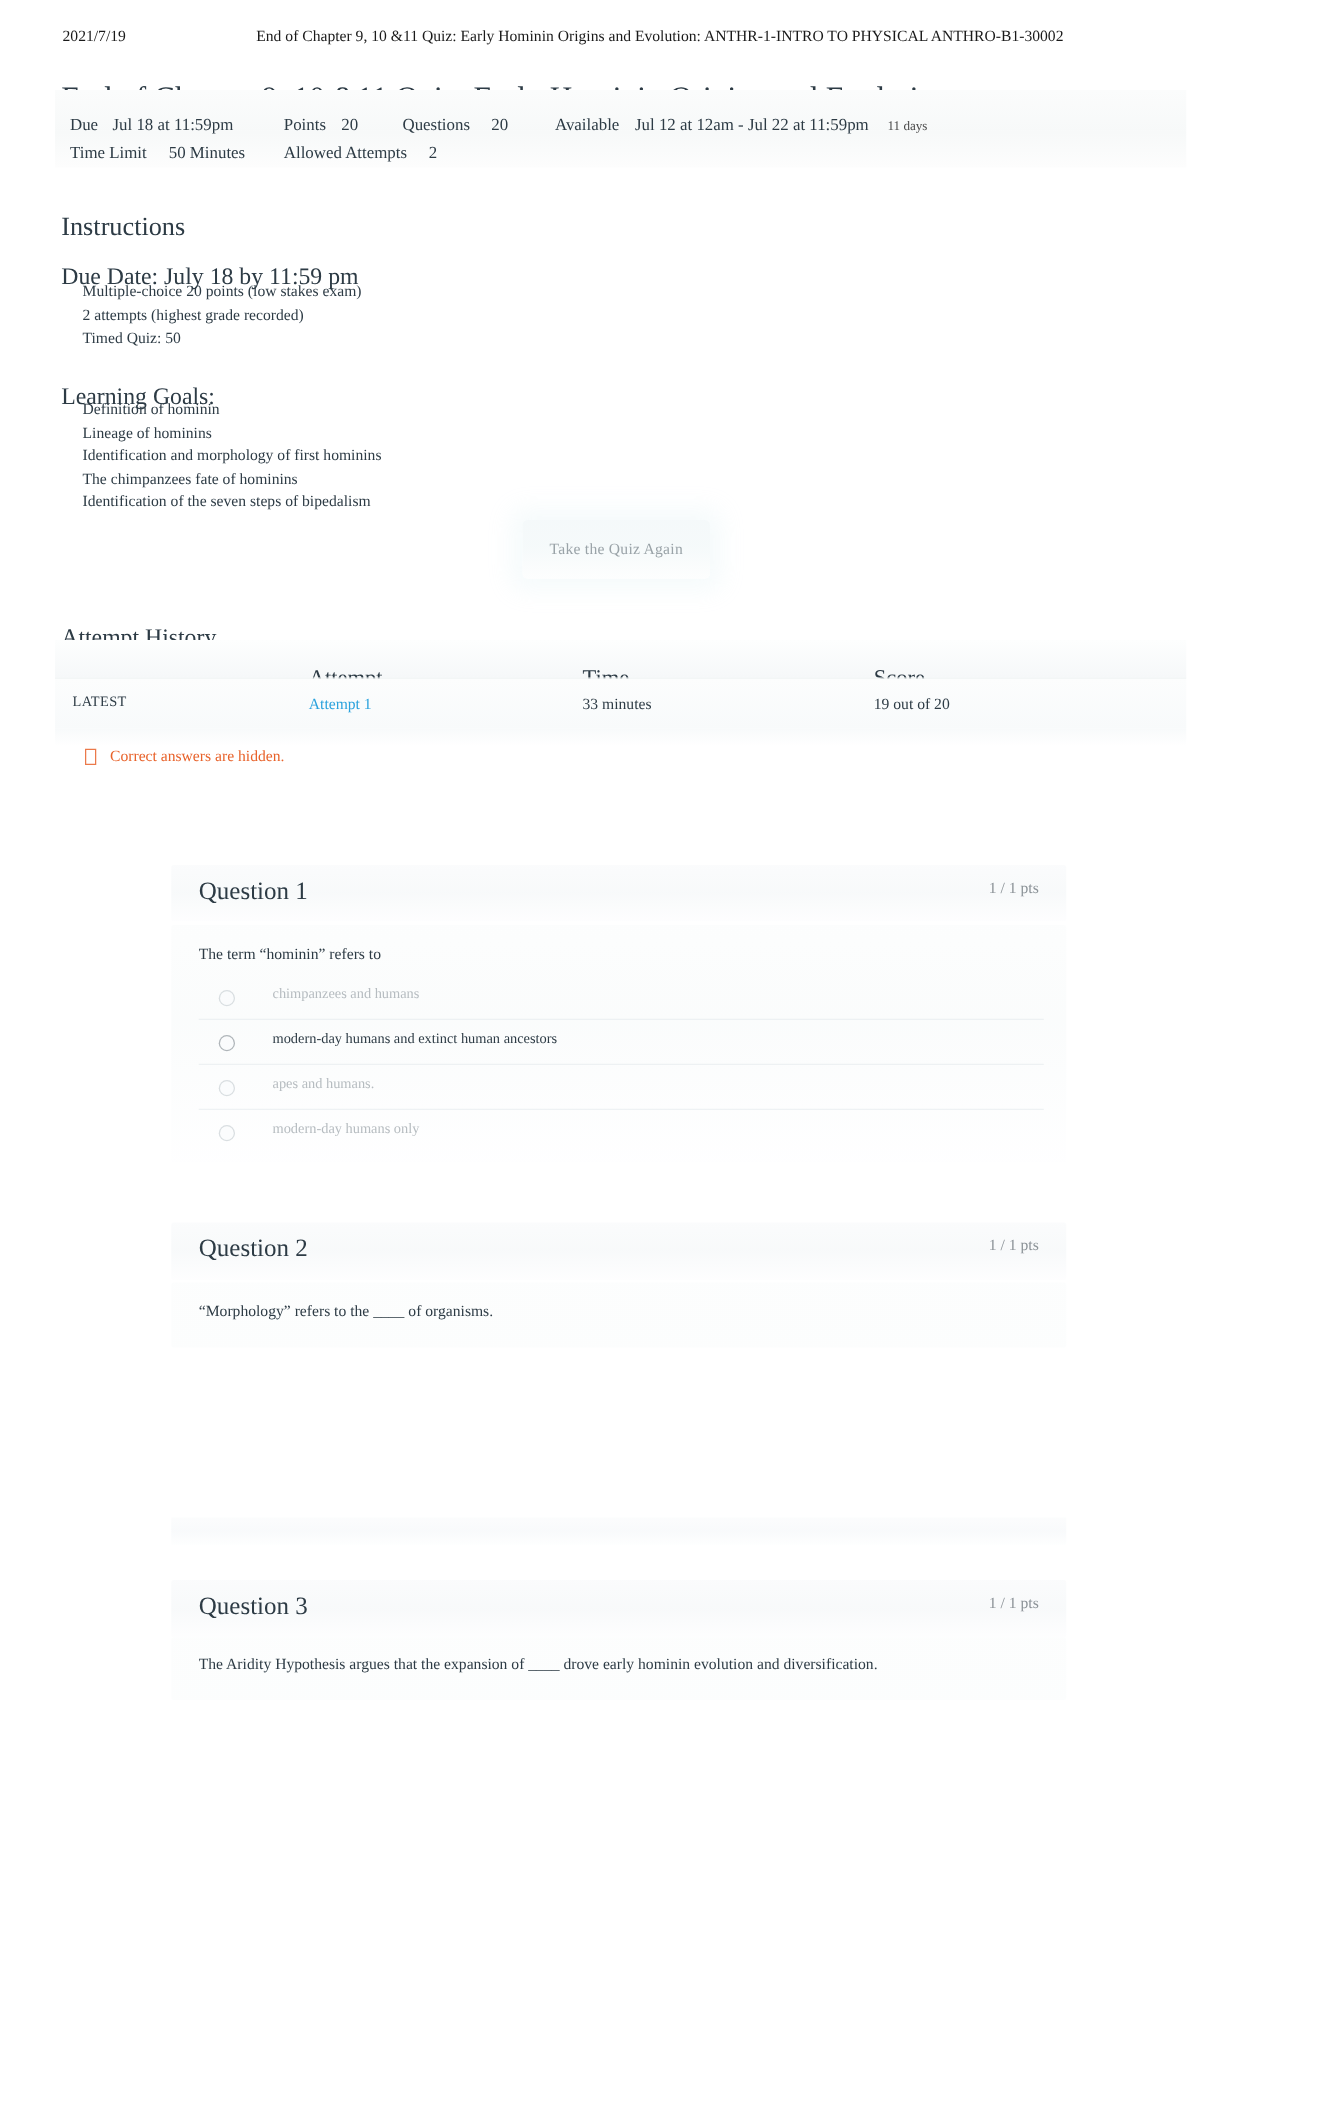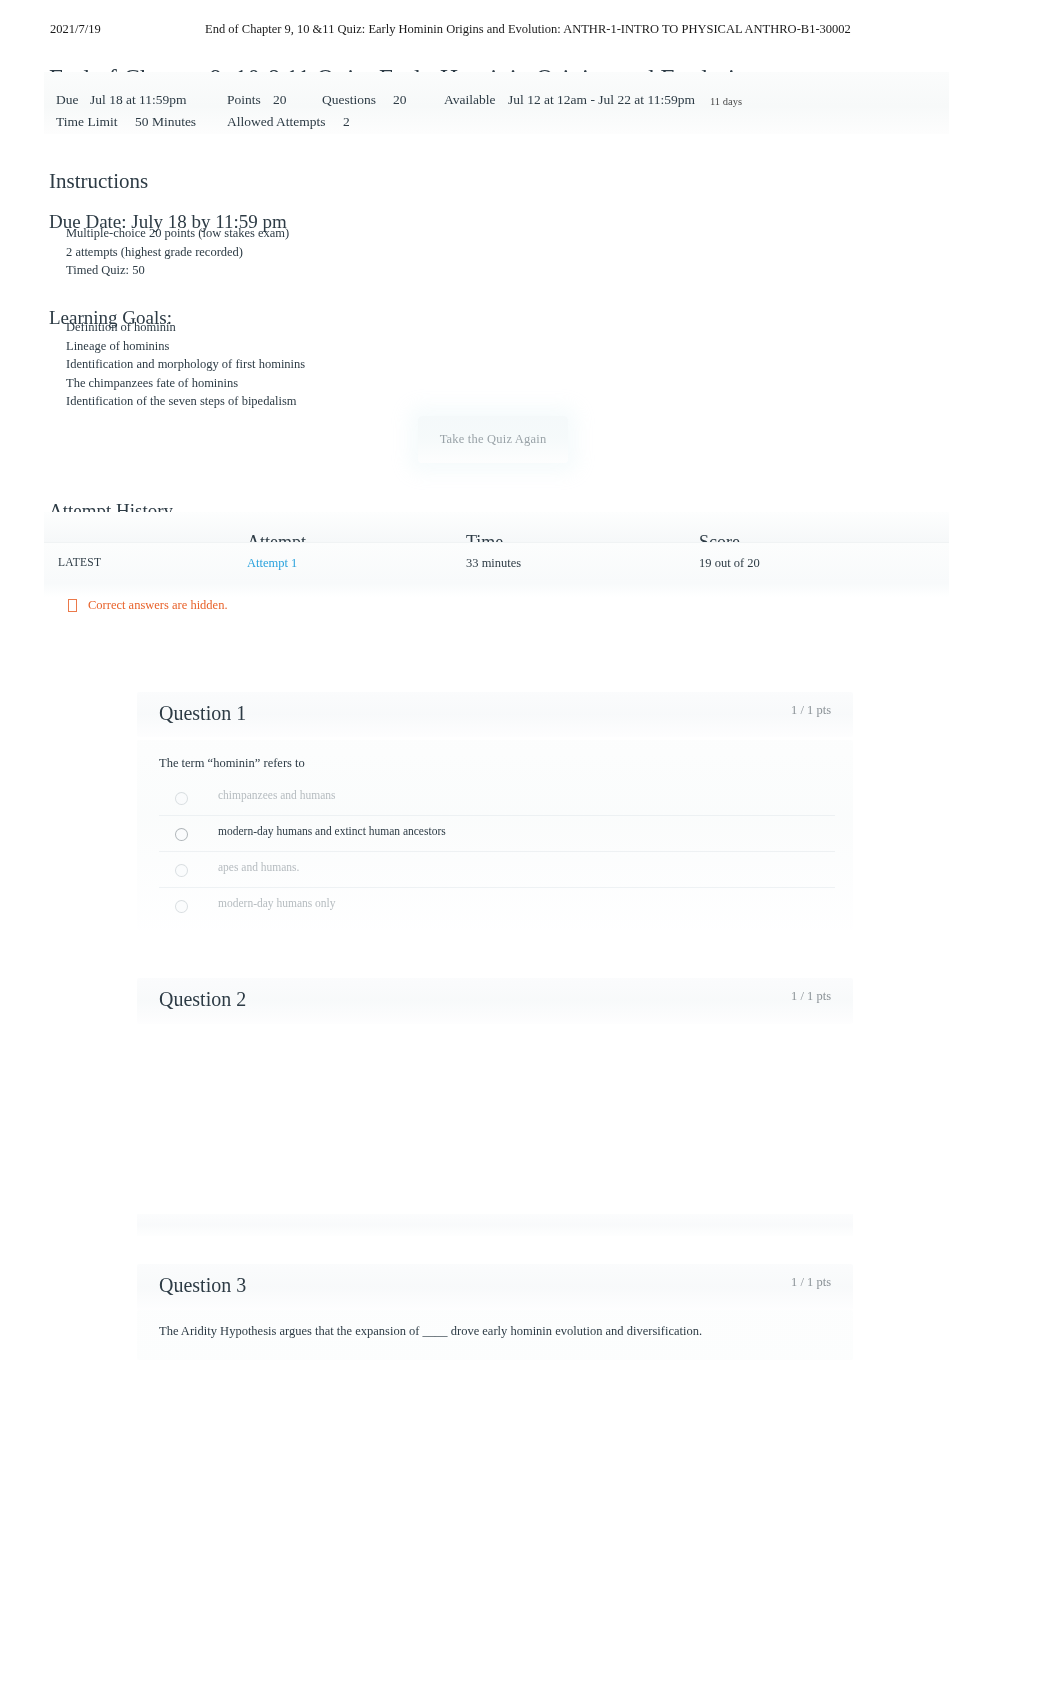--- a/index.html
+++ b/index.html
@@ -409,20 +409,23 @@
     </div>
   </div>
 
   <div class="q-card" style="top:978px; left:137px; width:716px; height:46px;">
     <div class="q-header">
       <span class="q-title">Question 2</span>
       <span class="q-pts">1 / 1 pts</span>
     </div>
   </div>
 
+  <div class="q-card" style="top:1026px; left:137px; width:716px; height:52px; background:linear-gradient(180deg, rgba(252,253,253,0.85) 0%, rgba(250,252,252,0.6) 100%);">
+    <div class="q-text" style="top:14px;">“Morphology” refers to the ____ of organisms.</div>
+  </div>
 
   <div class="band" style="top:1214px; left:137px; width:716px; height:22px; opacity:0.75;"></div>
 
   <div class="q-card" style="top:1264px; left:137px; width:716px; height:46px;">
     <div class="q-header">
       <span class="q-title">Question 3</span>
       <span class="q-pts">1 / 1 pts</span>
     </div>
   </div>
 

